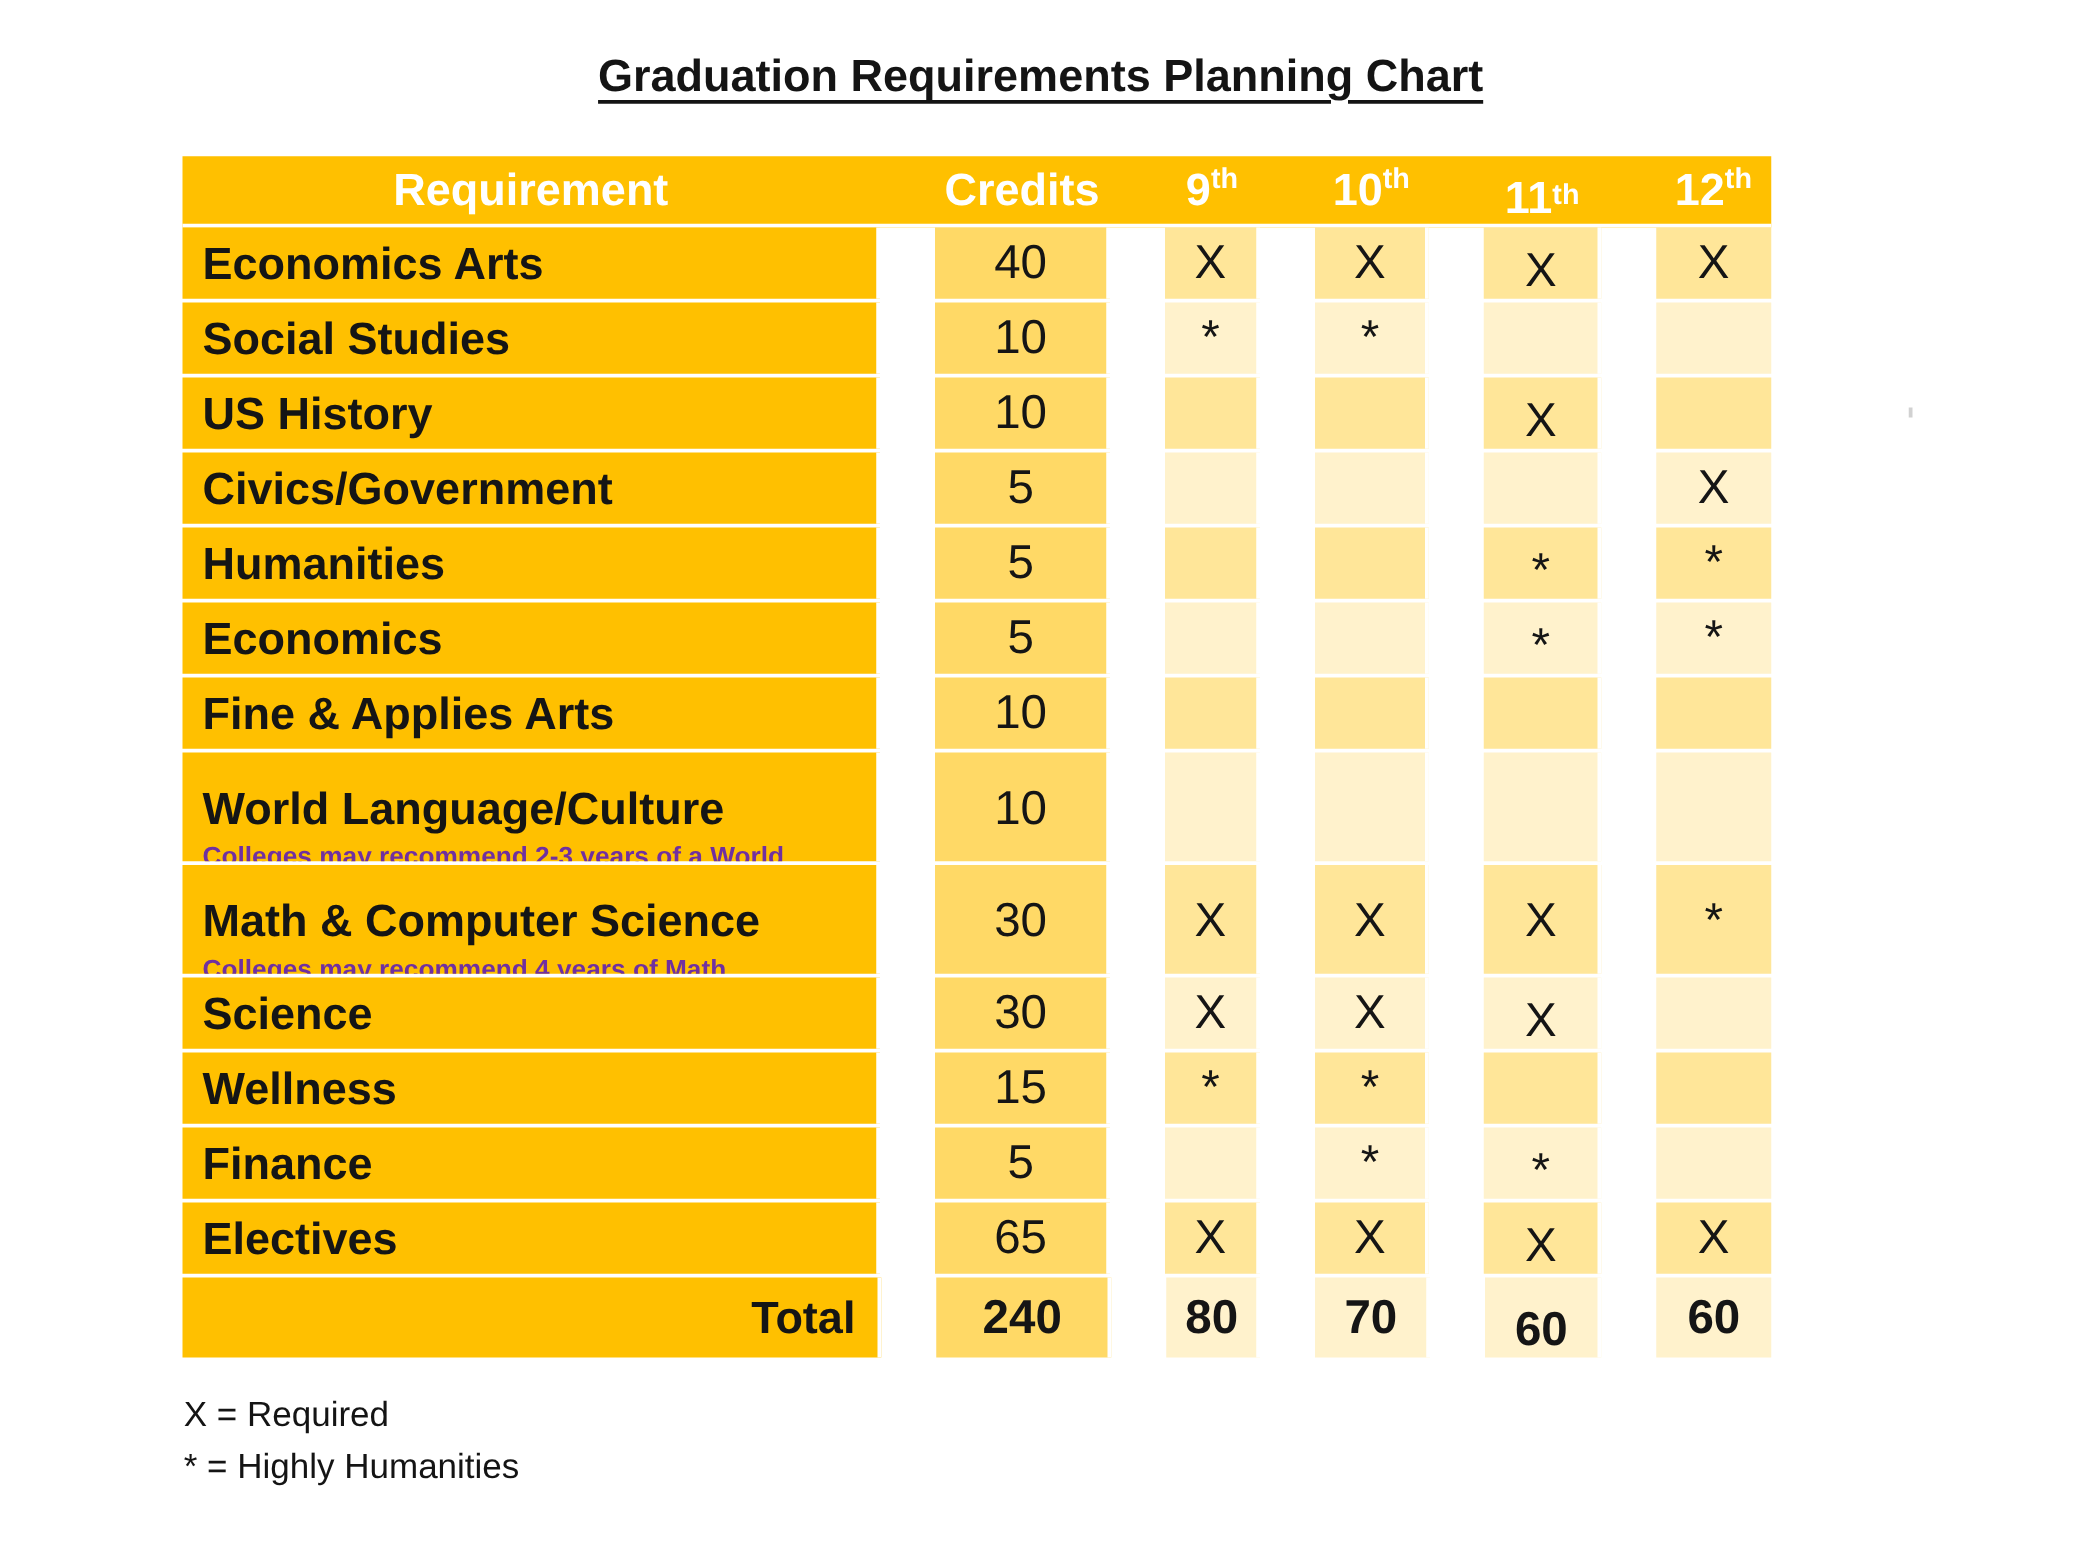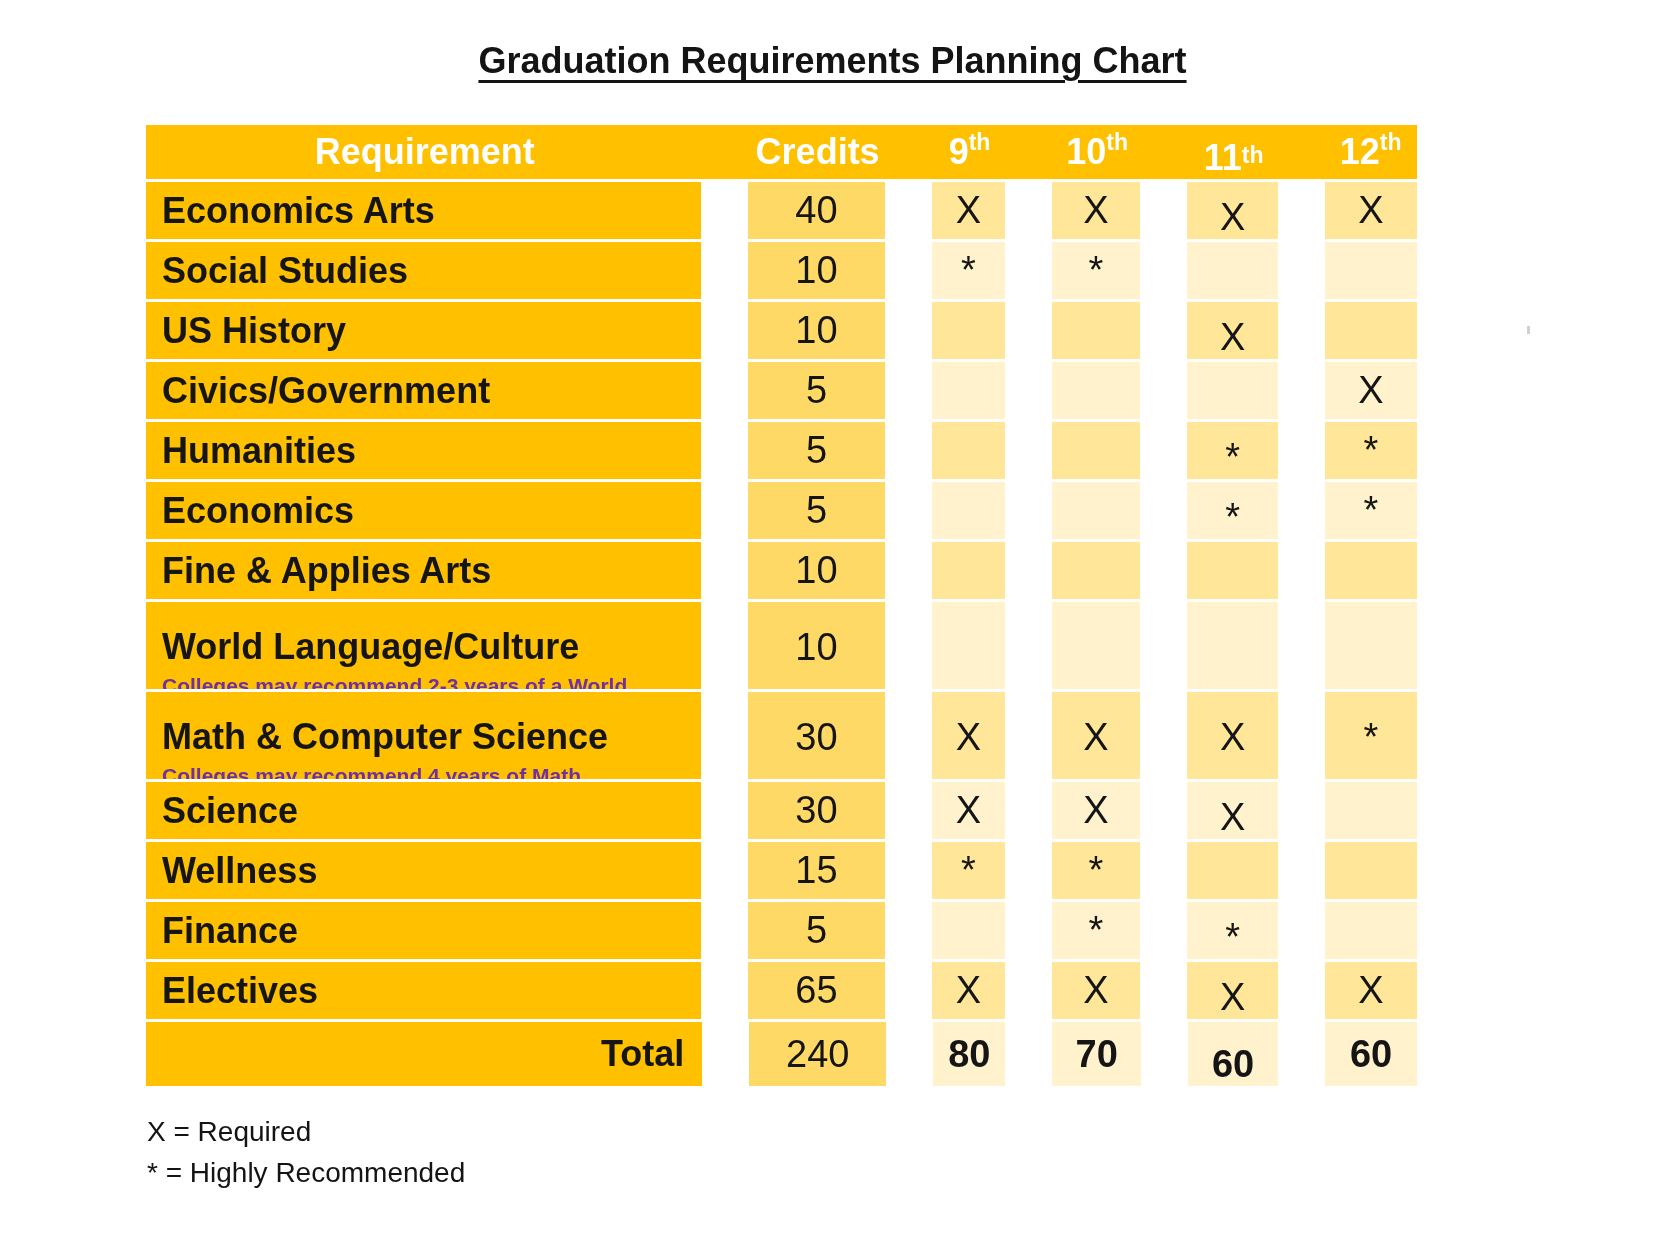--- a/index.html
+++ b/index.html
@@ -53,21 +53,21 @@
   .req-name { font-size:36px; font-weight:bold; color:#151515; line-height:1.15; }
   .req-note { font-size:21px; font-weight:bold; color:var(--note-purple); margin-top:7px; line-height:1.1; }
 
   
   .row.tall .c { align-items:flex-start; padding-top:24px; }
   .row.tall .req-cell { flex-direction:column; align-items:flex-start; justify-content:flex-start; }
 
   
   .total-row .req-cell { background:var(--req-gold); justify-content:flex-end; padding-right:18px; }
   .total-label { font-size:36px; font-weight:bold; color:#151515; }
-  .total-row .credits-cell { font-weight:normal; }
+  .total-row .credits-cell { font-weight:bold; }
   .total-row .grade-cell { font-weight:bold; background:var(--grade-light); }
 
   
   .legend { position:absolute; left:147px; top:1118px; color:#141414; }
   .legend-line { font-size:28px; line-height:1.0; margin-bottom:13px; }
 
   .artifact { position:absolute; left:1527px; top:326px; width:3px; height:8px; background:#bdbdbd; opacity:.7; }
 </style>
 </head>
 <body>
@@ -263,17 +263,17 @@
       <div class="c col-credits credits-cell">240</div>
       <div class="c col-g9  grade-cell">80</div>
       <div class="c col-g10 grade-cell">70</div>
       <div class="c col-g11 grade-cell">60</div>
       <div class="c col-g12 grade-cell">60</div>
     </div>
   </div>
 
   <div class="legend">
     <div class="legend-line">X = Required</div>
-    <div class="legend-line">* = Highly Recommended</div>
+    <div class="legend-line">* = Highly Humanities</div>
   </div>
 
   <div class="artifact"></div>
 </div>
 
 </body></html>

